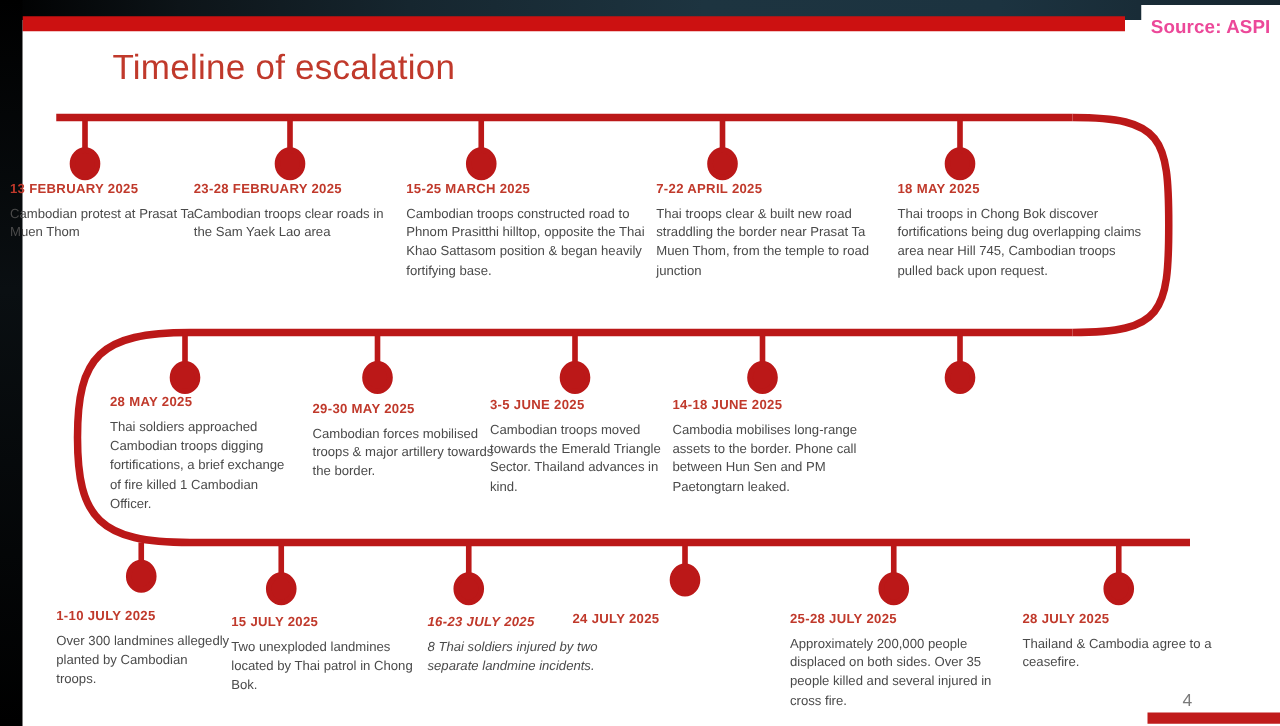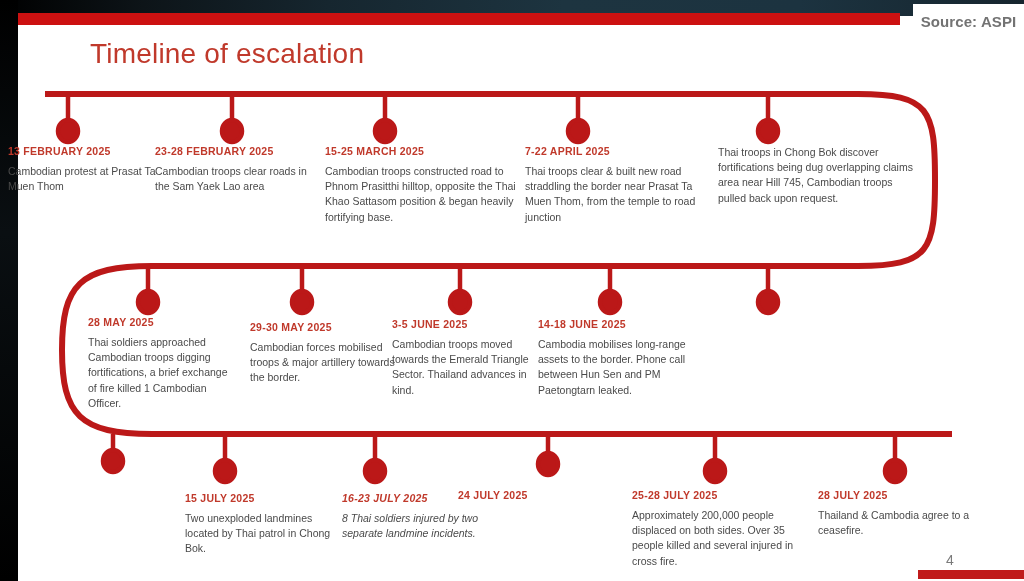--- a/index.html
+++ b/index.html
@@ -21,21 +21,21 @@
     background:linear-gradient(180deg,#000000 0%,#0a0f12 40%,#000000 100%);
   }
   .red-bar-top{
     position:absolute;left:18px;top:13px;width:882px;height:12px;background:#cc1111;
   }
   .source-box{
     position:absolute;left:913px;top:4px;width:111px;height:35px;
     background:#ffffff;display:flex;align-items:center;justify-content:center;
   }
   .source-box span{
-    font-size:15px;font-weight:bold;color:#737373;letter-spacing:.1px;
+    font-size:15px;font-weight:bold;color:#ec4899;letter-spacing:.1px;
     font-family:"Liberation Sans", sans-serif;
   }
 
   .page-num{
     position:absolute;left:935px;top:552px;width:30px;text-align:center;
     font-size:14px;color:#7a7a7a;font-family:"Liberation Sans", sans-serif;
   }
   .red-bar-bottom{
     position:absolute;left:918px;top:570px;width:106px;height:9px;background:#c01b1b;
   }
@@ -140,40 +140,45 @@
   </div>
   <div class="entry" style="left:325px;top:145px;width:200px;">
     <div class="date">15-25 MARCH 2025</div>
     <div class="desc">Cambodian troops constructed road to Phnom Prasitthi hilltop, opposite the Thai Khao Sattasom position &amp; began heavily fortifying base.</div>
   </div>
   <div class="entry" style="left:525px;top:145px;width:190px;">
     <div class="date">7-22 APRIL 2025</div>
     <div class="desc">Thai troops clear &amp; built new road straddling the border near Prasat Ta Muen Thom, from the temple to road junction</div>
   </div>
   <div class="entry" style="left:718px;top:145px;width:200px;">
+    <div class="date">18 MAY 2025</div>
     <div class="desc">Thai troops in Chong Bok discover fortifications being dug overlapping claims area near Hill 745, Cambodian troops pulled back upon request.</div>
   </div>
 
   <div class="entry" style="left:88px;top:316px;width:150px;">
     <div class="date">28 MAY 2025</div>
     <div class="desc">Thai soldiers approached Cambodian troops digging fortifications, a brief exchange of fire killed 1 Cambodian Officer.</div>
   </div>
   <div class="entry" style="left:238px;top:321px;width:150px;margin-left:12px;">
     <div class="date">29-30 MAY  2025</div>
     <div class="desc">Cambodian forces mobilised troops &amp; major artillery towards the border.</div>
   </div>
   <div class="entry" style="left:392px;top:318px;width:148px;">
     <div class="date">3-5 JUNE 2025</div>
     <div class="desc">Cambodian troops moved towards the Emerald Triangle Sector. Thailand advances in kind.</div>
   </div>
   <div class="entry" style="left:538px;top:318px;width:150px;">
     <div class="date">14-18 JUNE 2025</div>
     <div class="desc">Cambodia mobilises long-range assets to the border. Phone call between Hun Sen and PM Paetongtarn leaked.</div>
   </div>
 
+  <div class="entry" style="left:45px;top:487px;width:140px;">
+    <div class="date">1-10 JULY 2025</div>
+    <div class="desc">Over 300 landmines allegedly planted by Cambodian troops.</div>
+  </div>
   <div class="entry" style="left:185px;top:492px;width:160px;">
     <div class="date">15 JULY 2025</div>
     <div class="desc">Two unexploded landmines located by Thai patrol in Chong Bok.</div>
   </div>
   <div class="entry" style="left:342px;top:492px;width:165px;font-style:italic;">
     <div class="date">16-23 JULY 2025</div>
     <div class="desc">8 Thai soldiers injured by two separate landmine incidents.</div>
   </div>
   <div class="entry" style="left:458px;top:489px;width:180px;">
     <div class="date">24 JULY 2025</div>

